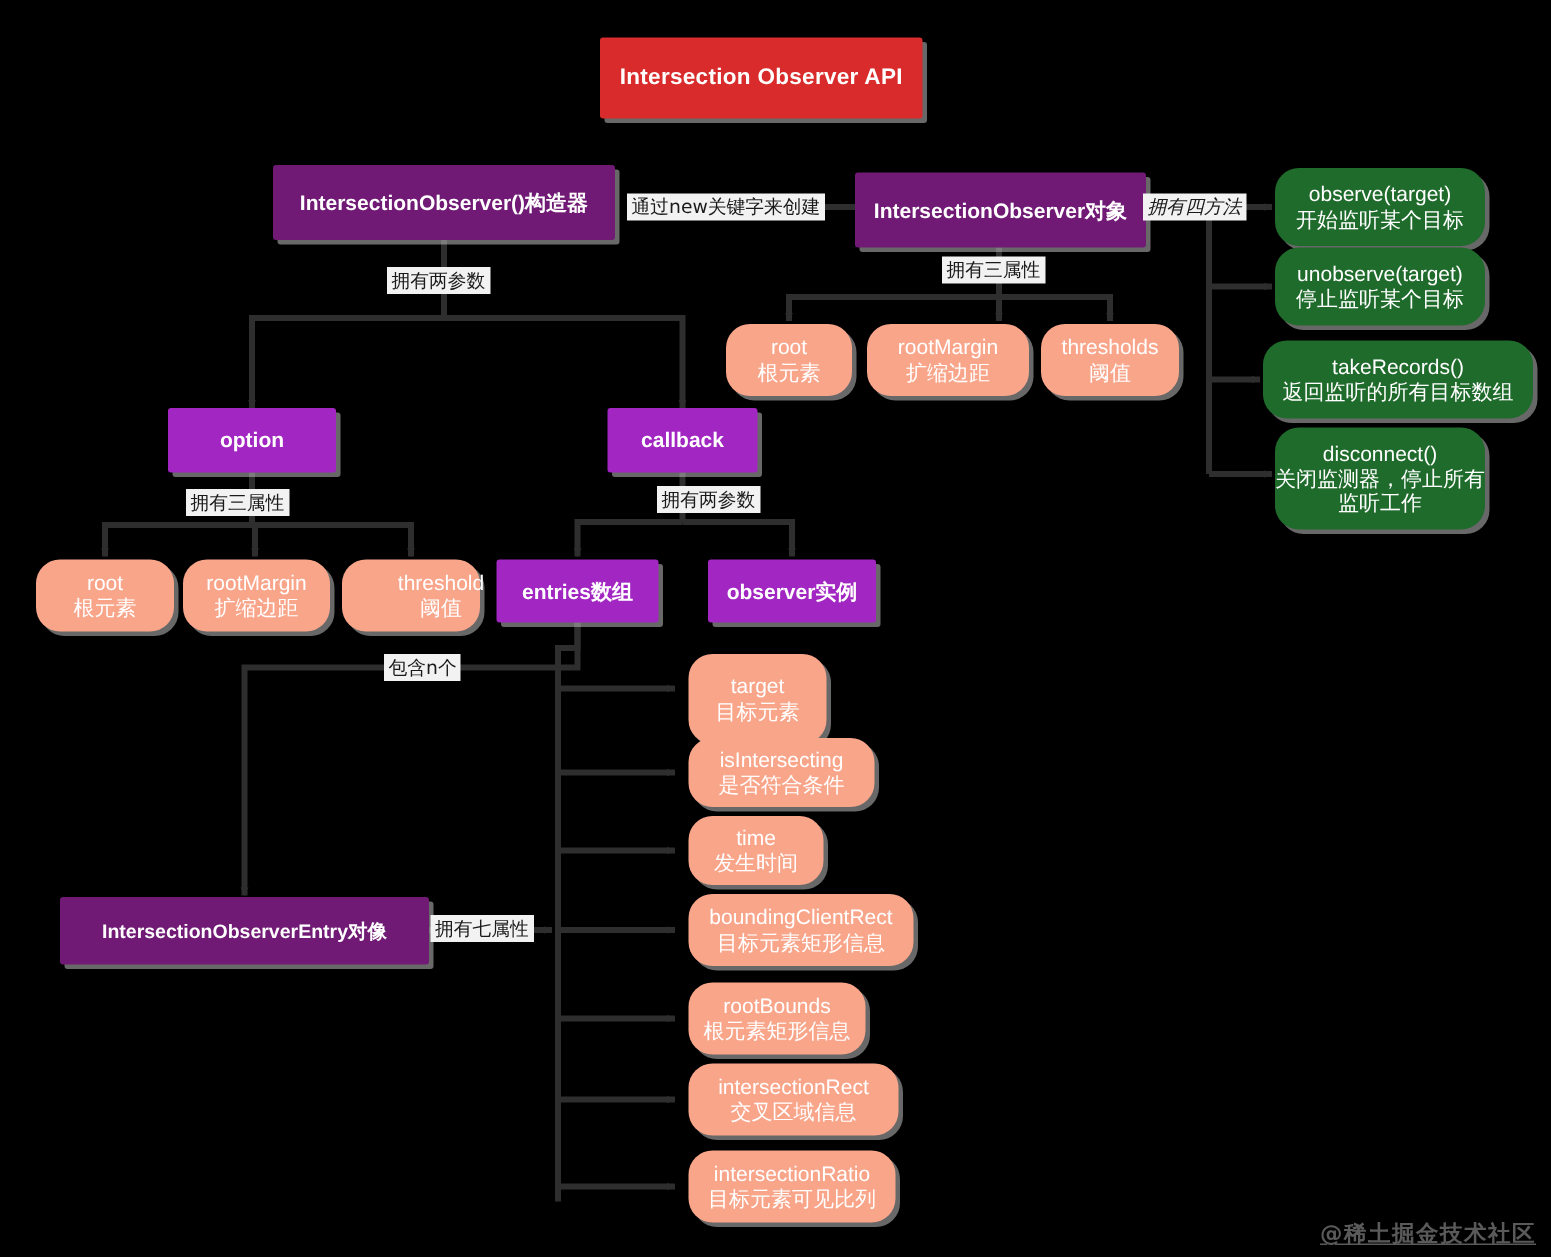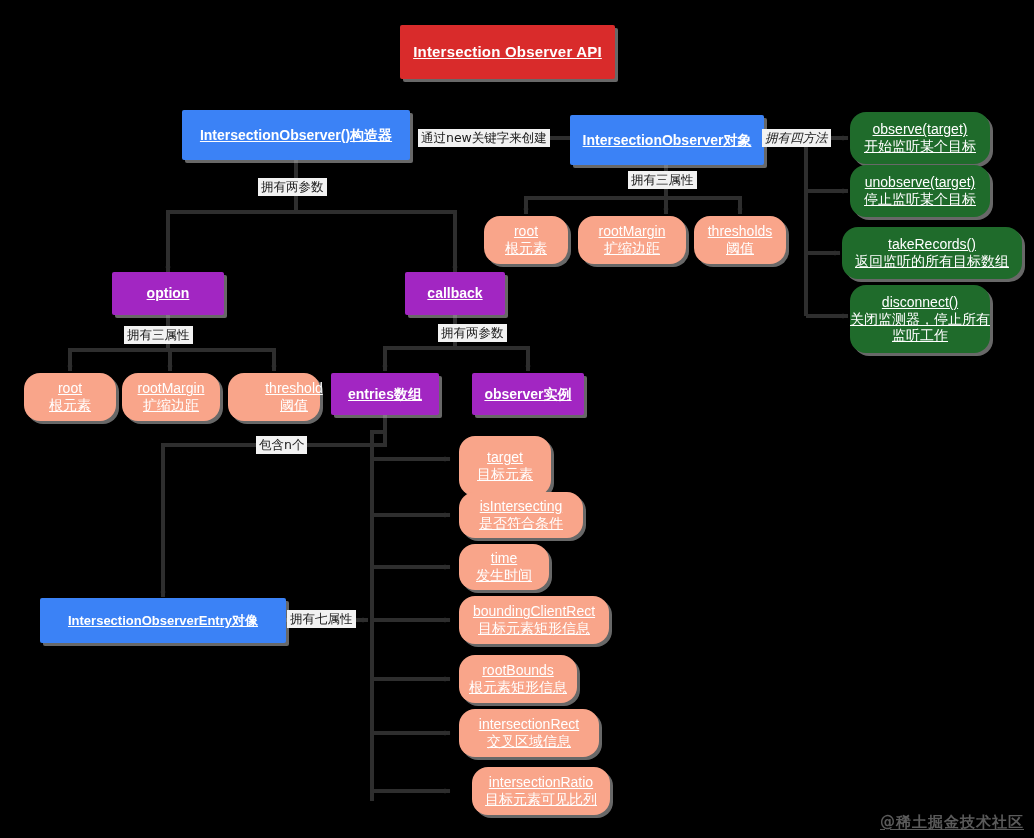--- a/index.html
+++ b/index.html
@@ -31,35 +31,34 @@
     box-sizing: border-box;
     display: flex;
     flex-direction: column;
     align-items: center;
     justify-content: center;
     text-align: center;
     color: #ffffff;
     line-height: 1.18;
     box-shadow: 3px 3px 0 rgba(190,190,190,0.55);
     z-index: 4;
-    text-decoration: underline;
   }
   .node .l1 { display: block; }
   .node .l2 { display: block; }
 
   
   .k-title {
     background: #d92b2b;
     font-weight: bold;
     font-size: 15px;
     border-radius: 2px;
     letter-spacing: 0.2px;
   }
   .k-blue {
-    background: #3b82f6;
+    background: #701a75;
     font-weight: bold;
     font-size: 14px;
     border-radius: 2px;
   }
   .k-purple {
     background: #a226c2;
     font-weight: bold;
     font-size: 14px;
     border-radius: 2px;
   }
@@ -266,21 +265,21 @@
   <div class="node k-salmon" style="left:459px; top:655px; width:118px; height:48px;">
     <span class="l1">rootBounds</span>
     <span class="l2">根元素矩形信息</span>
   </div>
 
   <div class="node k-salmon" style="left:459px; top:709px; width:140px; height:48px;">
     <span class="l1">intersectionRect</span>
     <span class="l2">交叉区域信息</span>
   </div>
 
-  <div class="node k-salmon" style="left:459px; top:767px; width:138px; height:48px;margin-left:13px;">
+  <div class="node k-salmon" style="left:459px; top:767px; width:138px; height:48px;">
     <span class="l1">intersectionRatio</span>
     <span class="l2">目标元素可见比列</span>
   </div>
 
   <div class="edge-label" style="left:418px; top:129px;">通过new关键字来创建</div>
 
   <div class="edge-label" style="left:258px; top:178px;">拥有两参数</div>
 
   <div class="edge-label" style="left:628px; top:171px;">拥有三属性</div>
 

